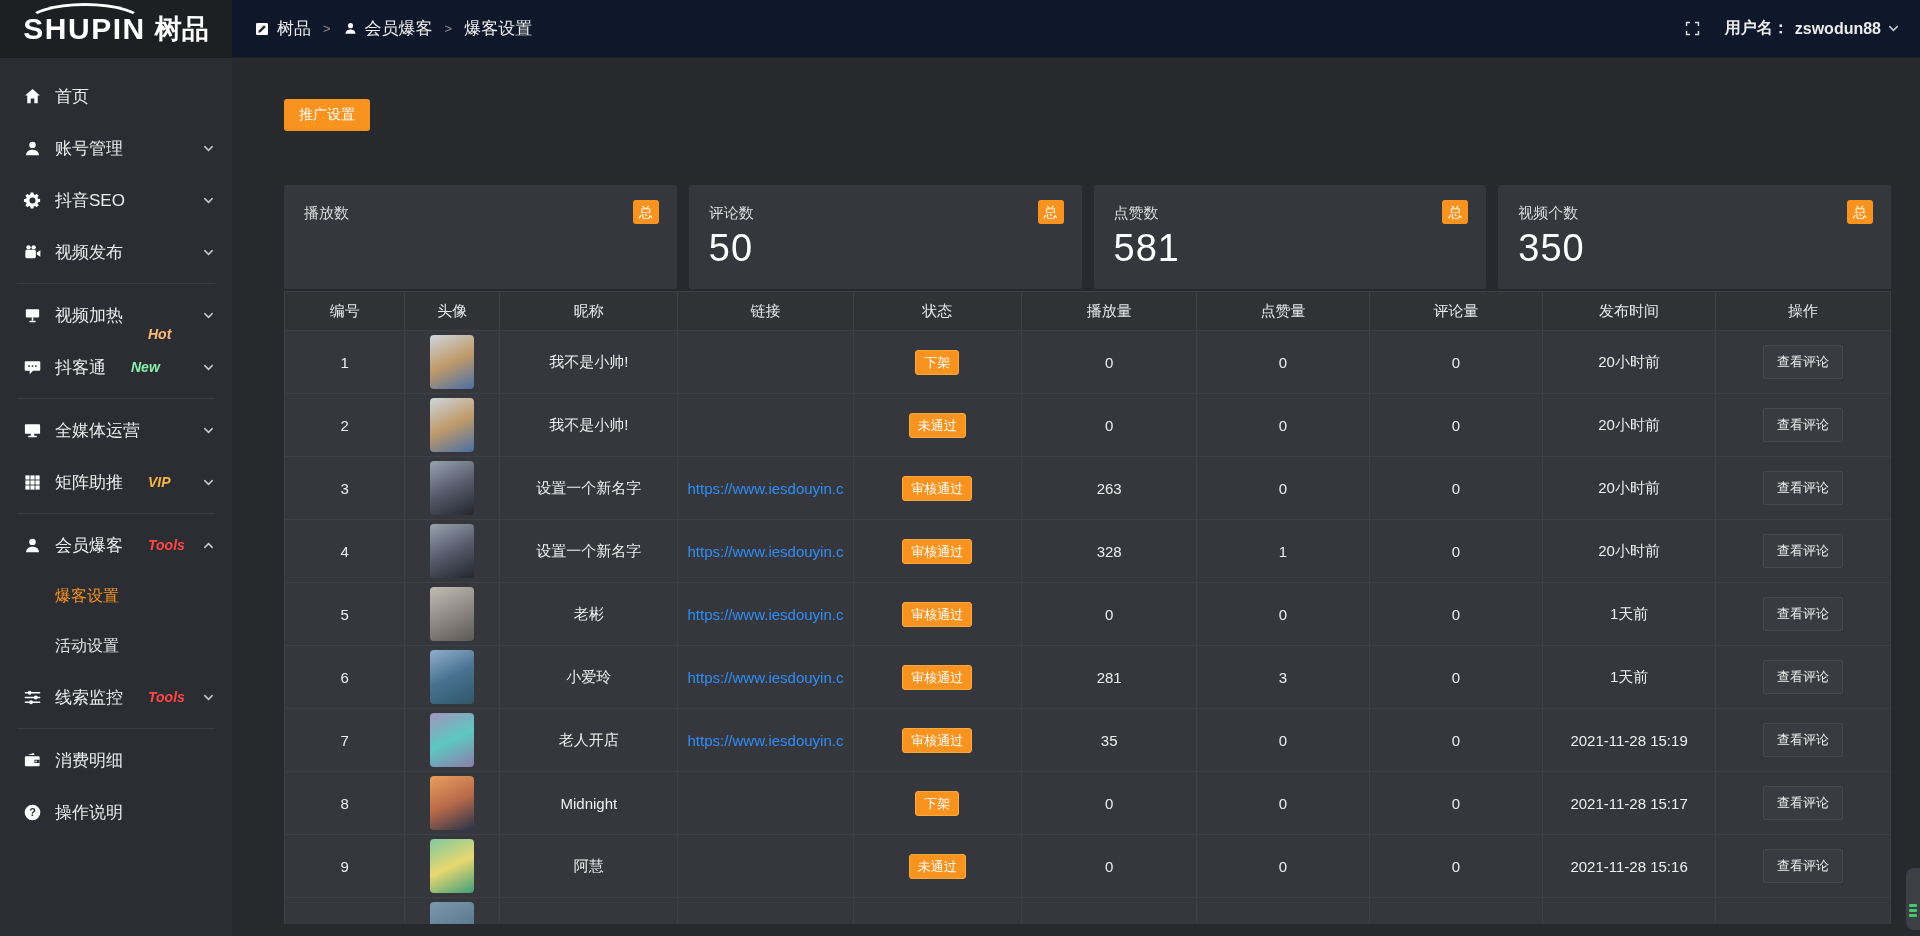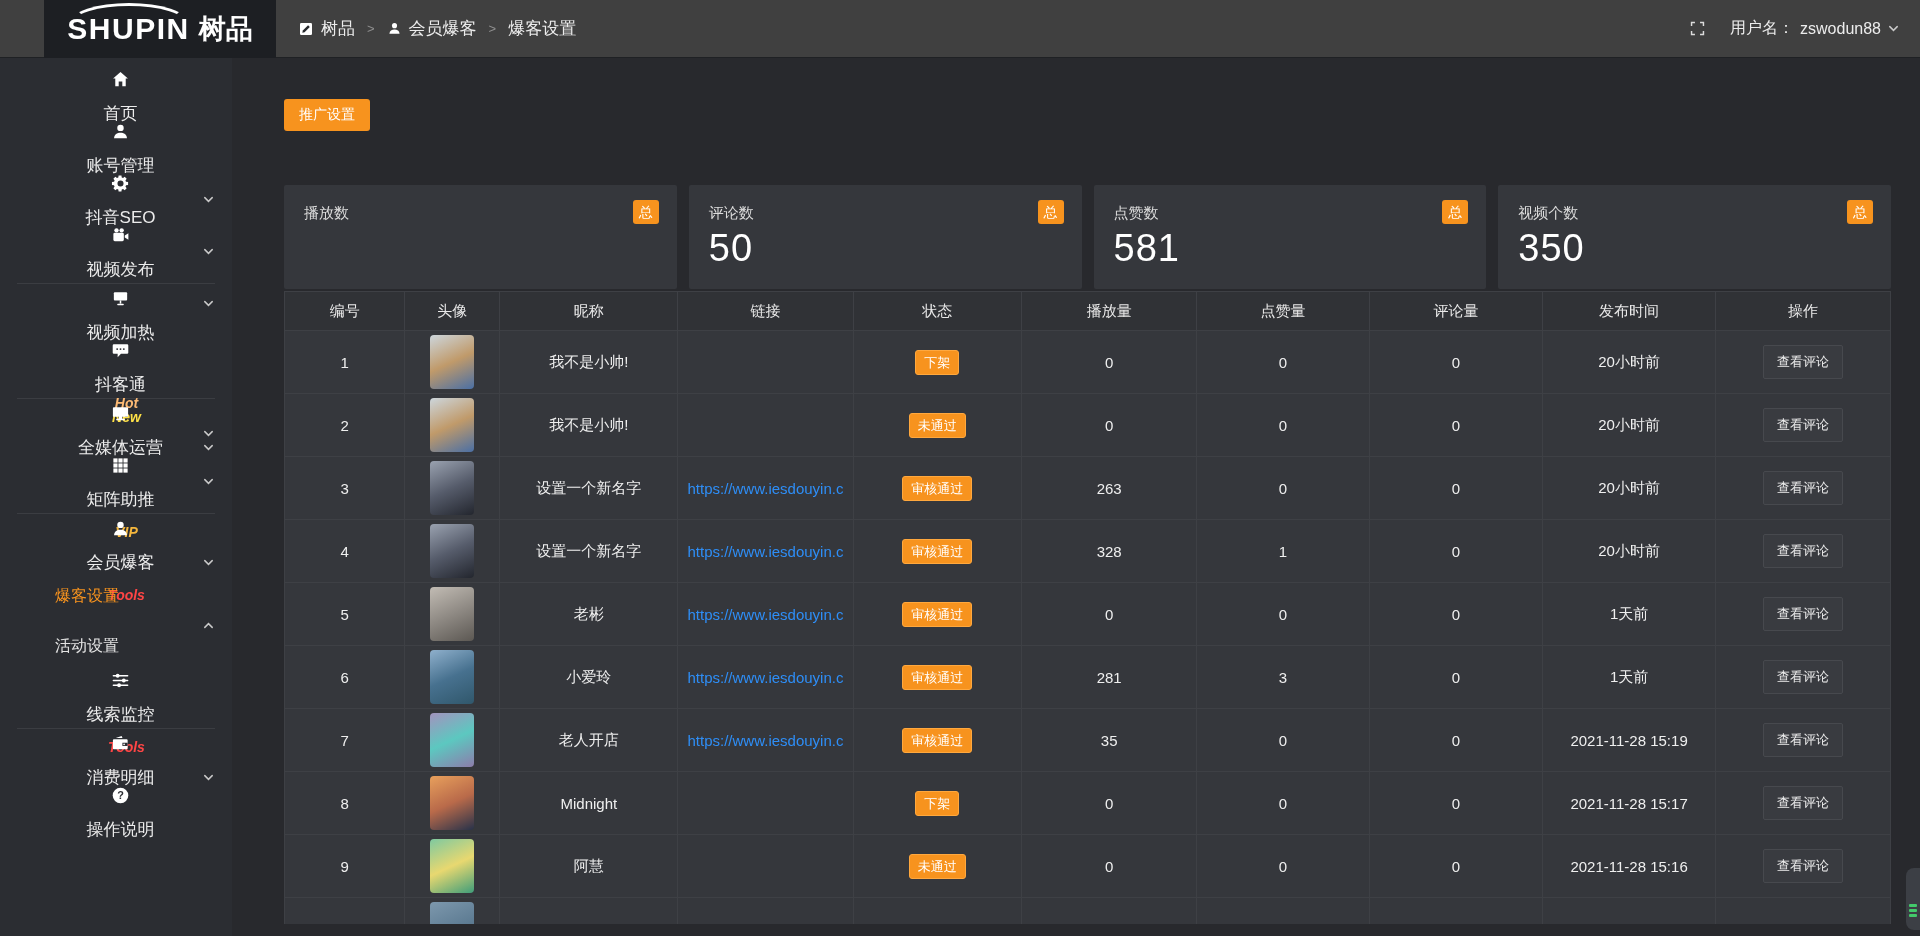--- a/index.html
+++ b/index.html
@@ -1,41 +1,41 @@
 <!DOCTYPE html>
 <html><head>
 <meta charset="utf-8">
 <style>
   * { box-sizing: border-box; margin: 0; padding: 0; }
   html,body { width:1920px; height:936px; overflow:hidden; background:#2a2c30;
     font-family:"Liberation Sans","DejaVu Sans",sans-serif; }
 
   
-  .topbar { position:absolute; top:0; left:0; right:0; height:58px; background:#404040;
-    display:flex; align-items:center; z-index:20; border-bottom:1px solid #1f2124;padding-left:44px; }
+  .topbar { position:absolute; top:0; left:0; right:0; height:58px; background:#0f172a;
+    display:flex; align-items:center; z-index:20; border-bottom:1px solid #1f2124; }
   .logo { width:232px; height:58px; background:#1d1f23; display:flex; align-items:center;
     justify-content:center; gap:9px; position:relative; flex:none; }
   .logo-arc { position:absolute; top:3px; left:26px; width:118px; height:40px;
     border:3px solid transparent; border-top-color:#fff; border-radius:50%; }
   .logo-en { font-size:30px; font-weight:bold; color:#fff; letter-spacing:1.5px; }
   .logo-cn { font-size:27px; font-weight:bold; color:#fff; }
   .breadcrumb { margin-left:22px; display:flex; align-items:center; gap:12px;
     color:#ececec; font-size:17px; }
   .crumb { display:flex; align-items:center; gap:7px; cursor:pointer; }
   .crumb-sep { color:#8f8f8f; font-size:13px; }
   .topbar-right { margin-left:auto; display:flex; align-items:center; gap:24px;
     padding-right:20px; color:#ececec; font-size:16px; }
-  .user-menu { display:flex; align-items:center; gap:6px; cursor:pointer; }
+  .user-menu { display:flex; align-items:center; gap:6px; cursor:pointer;font-weight:bold; }
   .icon { display:inline-flex; align-items:center; justify-content:center; }
 
   
   .sidebar { position:absolute; top:58px; left:0; bottom:0; width:232px; background:#2b2d32;
     padding-top:12px; z-index:10; }
   .side-item { height:52px; display:flex; align-items:center; gap:13px;
-    padding:0 14px 0 23px; color:#ececec; font-size:17px; cursor:pointer;flex-direction:column; }
+    padding:0 14px 0 23px; color:#ececec; font-size:17px; cursor:pointer; }
   .side-item .icon { width:19px; height:19px; flex:none; }
   .side-tag { font-style:italic; font-weight:bold; font-size:14px; margin-left:12px; }
   .side-chevron { margin-left:auto; }
   .side-sub { height:50px; display:flex; align-items:center; padding-left:55px;
     color:#e3e3e3; font-size:16px; cursor:pointer; }
   .side-sub.active { color:#f7931e; }
   .side-divider { height:1px; background:#3b3d42; margin:5px 17px; }
 
   
   .content { position:absolute; left:232px; top:58px; right:0; bottom:0;
@@ -206,21 +206,21 @@
         <svg width="19" height="19" viewBox="0 0 20 20" xmlns="http://www.w3.org/2000/svg">
           <path fill="#fff" d="M3 3.5h14a1.2 1.2 0 0 1 1.2 1.2v7.6a1.2 1.2 0 0 1-1.2 1.2h-6.5L7 17v-3.5H3a1.2 1.2 0 0 1-1.2-1.2V4.7A1.2 1.2 0 0 1 3 3.5z"></path>
           <g fill="#2b2d32">
             <circle cx="6.5" cy="8.5" r="1"></circle>
             <circle cx="10" cy="8.5" r="1"></circle>
             <circle cx="13.5" cy="8.5" r="1"></circle>
           </g>
         </svg>
       </span>
       <span>抖客通</span>
-      <span class="side-tag" style="color: #fde047;">New</span>
+      <span class="side-tag" style="color: #86efac;">New</span>
       <span class="side-chevron icon">
         <svg width="13" height="13" viewBox="0 0 14 14">
           <path d="M3 5l4 4 4-4" stroke="#c9c9c9" stroke-width="1.6" fill="none" stroke-linecap="round"></path>
         </svg>
       </span>
     </div>
     <div class="side-divider"></div>
     <div class="side-item">
       <span class="icon">
         <svg width="19" height="19" viewBox="0 0 20 20" xmlns="http://www.w3.org/2000/svg">

